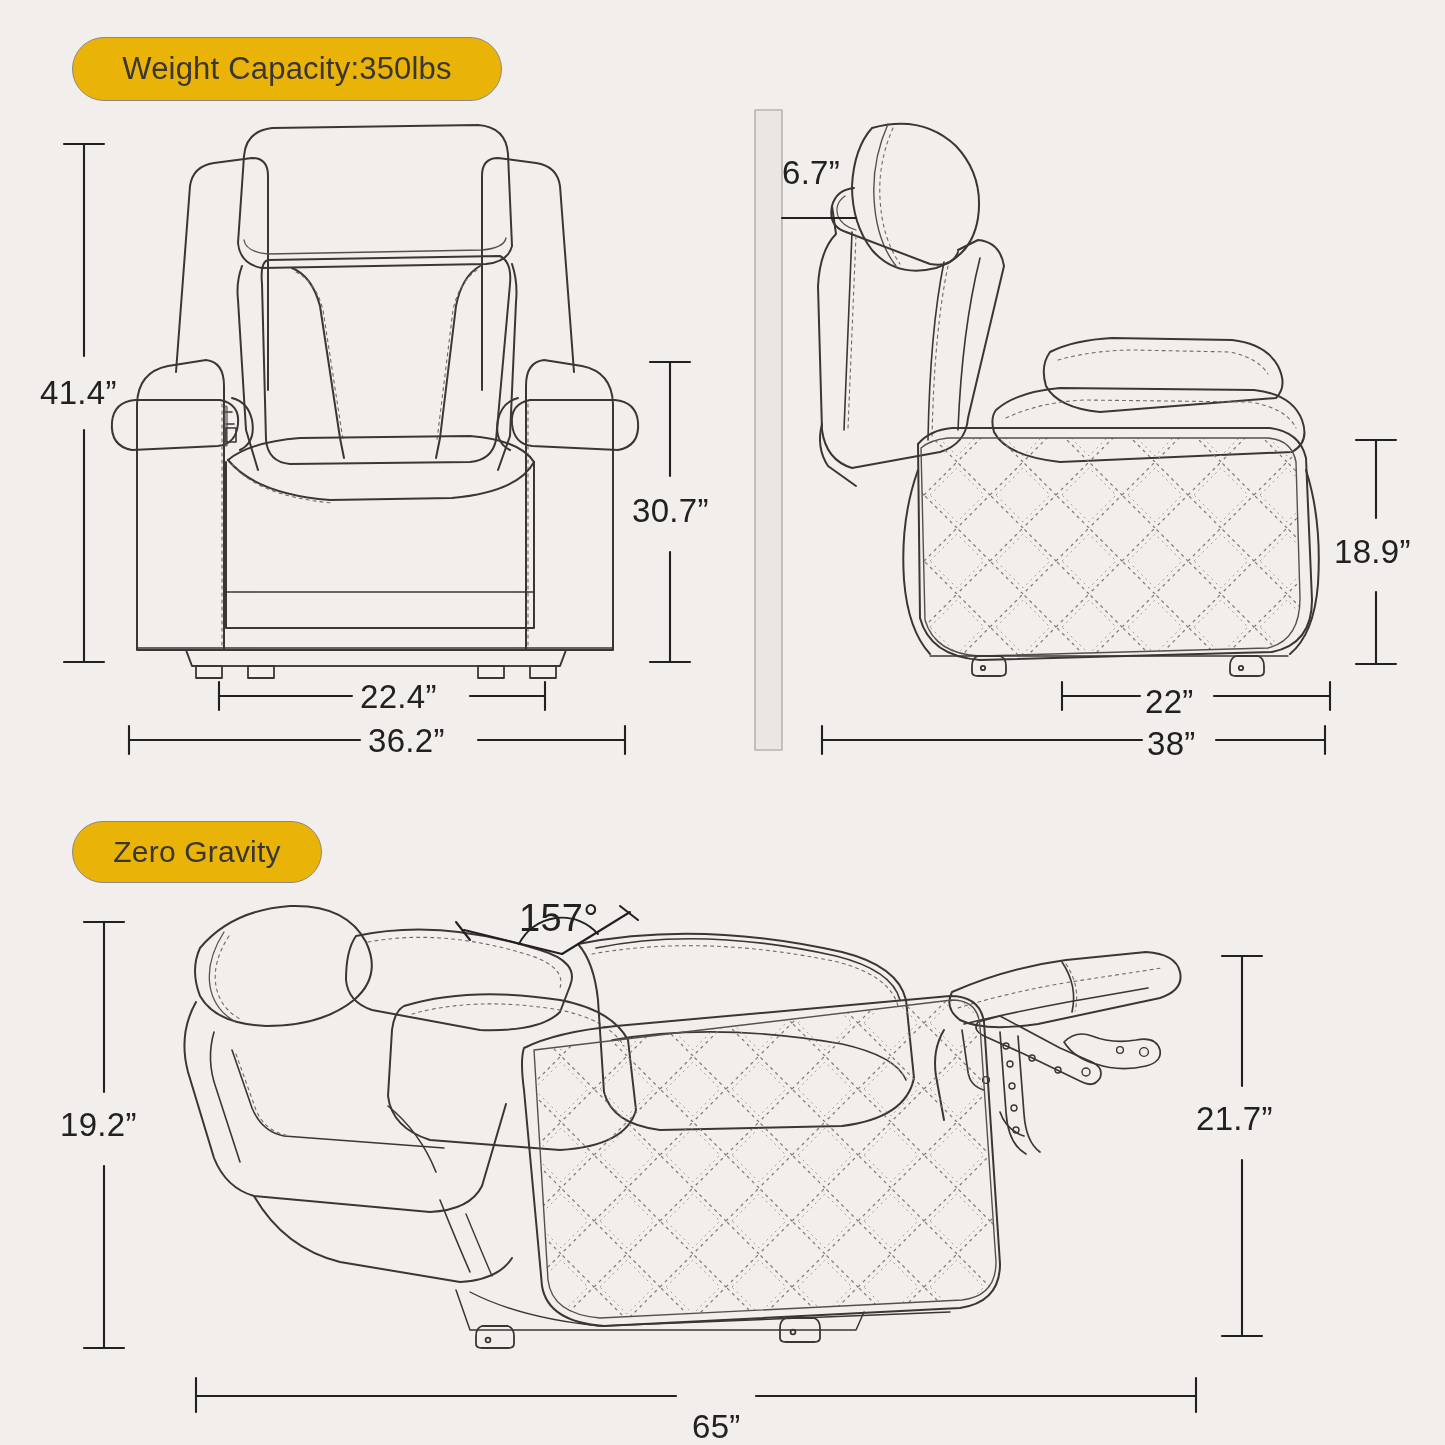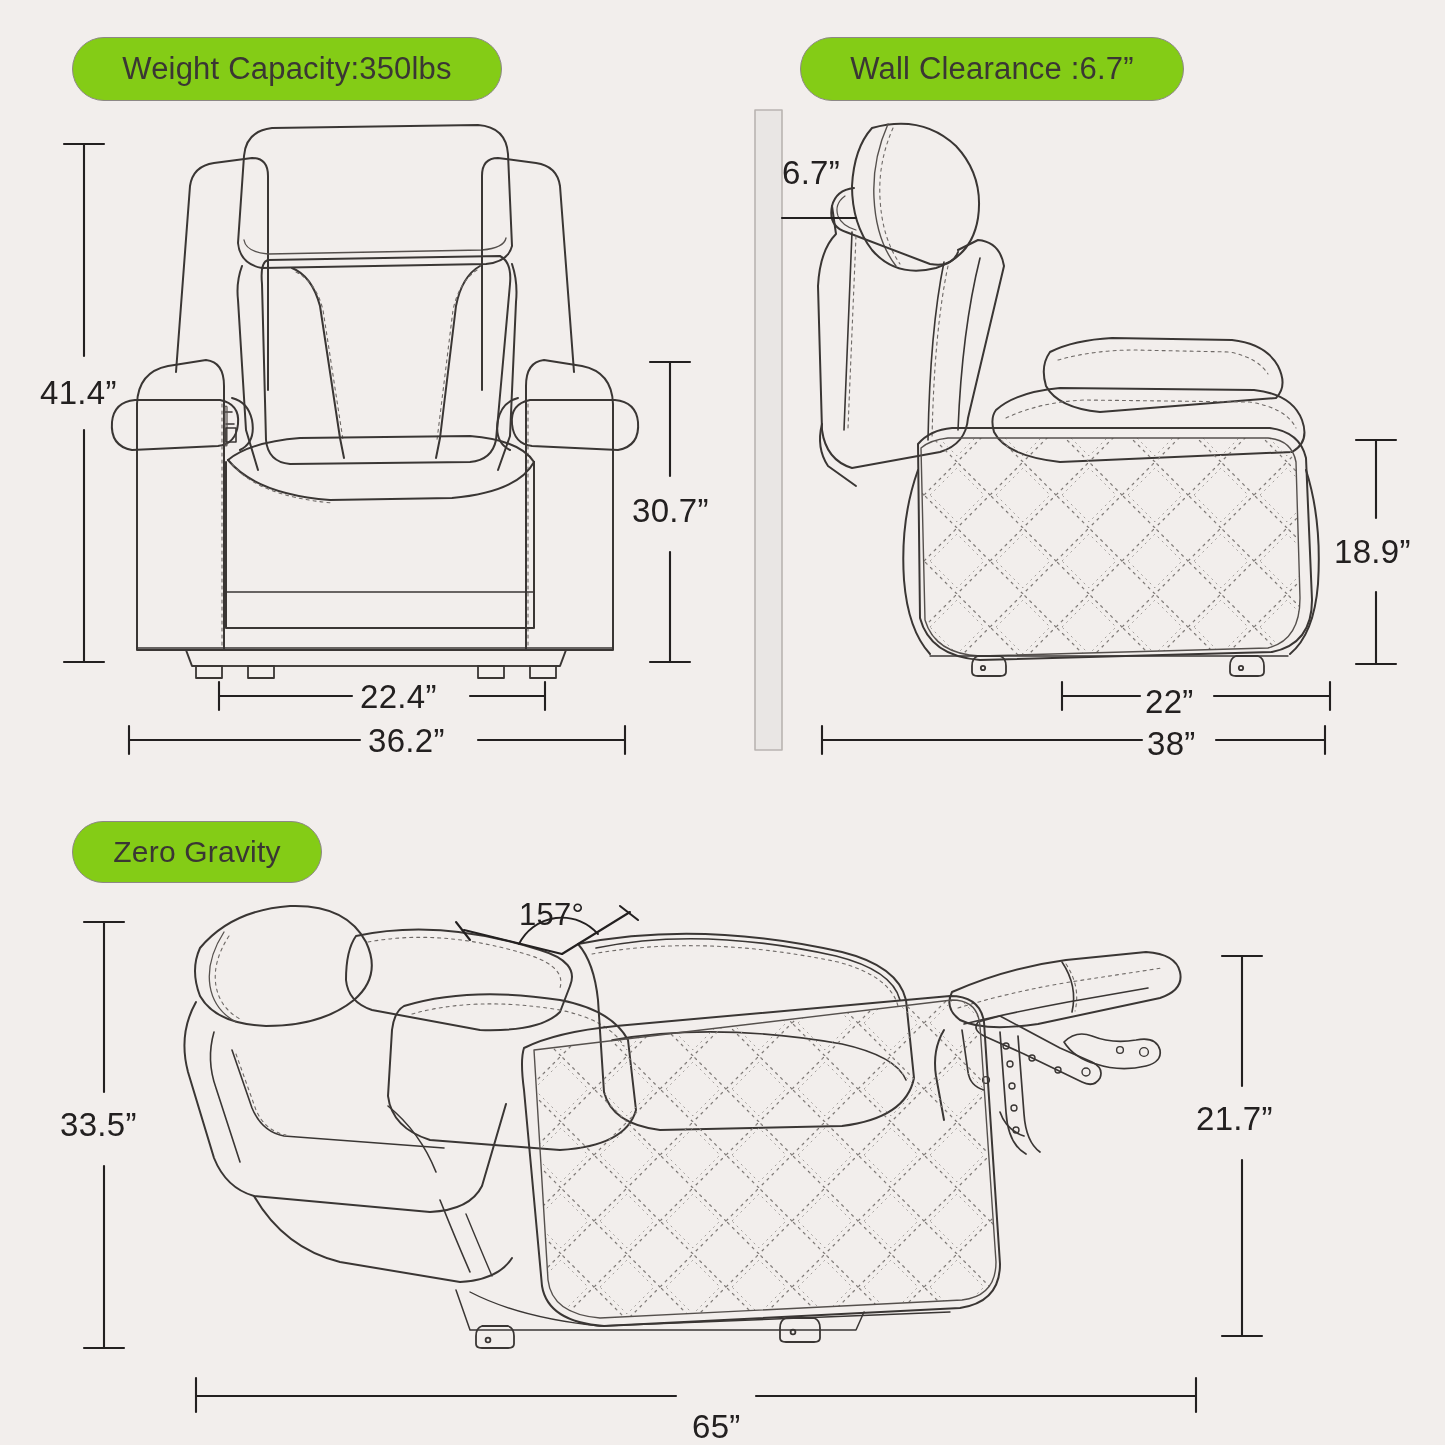--- a/index.html
+++ b/index.html
@@ -14,38 +14,38 @@
   }
   #stage{position:absolute;inset:0;}
   svg.layer{position:absolute;left:0;top:0;width:1445px;height:1445px;}
 
   
   .badge{
     position:absolute;
     display:flex;align-items:center;justify-content:center;
     border:1.6px solid #8d8886;
     border-radius:999px;
-    background:#84cc16;
+    background:#eab308;
     color:#3a3634;
     white-space:nowrap;
     letter-spacing:.2px;
   }
   #badge-weight{left:72px;top:37px;width:428px;height:62px;font-size:31px;}
   #badge-wall{left:800px;top:37px;width:382px;height:62px;font-size:31px;}
   #badge-zg{left:72px;top:821px;width:248px;height:60px;font-size:30px;justify-content:center;}
 
   
   .dim{
     position:absolute;
     font-size:33px;
     color:#232020;
     white-space:nowrap;
     letter-spacing:.3px;
   }
-  .dim.small{font-size:31px;}
+  .dim.small{font-size:38px;}
   #lbl-414{left:40px;top:374px;}
   #lbl-242{left:632px;top:492px;}
   #lbl-224{left:360px;top:678px;}
   #lbl-362{left:368px;top:722px;}
   #lbl-67{left:782px;top:154px;}
   #lbl-189{left:1334px;top:533px;}
   #lbl-22{left:1145px;top:683px;}
   #lbl-38{left:1147px;top:725px;}
   #lbl-276{left:60px;top:1106px;}
   #lbl-217{left:1196px;top:1100px;}
@@ -53,23 +53,20 @@
   #lbl-65{left:692px;top:1408px;}
 </style>
 </head>
 <body>
 
 <div id="stage">
 
   <div class="badge" id="badge-weight">
     <span>Weight Capacity:350lbs</span>
   </div>
-  <div class="badge" id="badge-wall">
-    <span>Wall Clearance :6.7”</span>
-  </div>
   <div class="badge" id="badge-zg">
     <span>Zero Gravity</span>
   </div>
 
   <svg class="layer" viewBox="0 0 1445 1445">
     <defs>
 
       <pattern id="quilt" width="66" height="66" patternUnits="userSpaceOnUse" patternTransform="rotate(0)">
         <path d="M0 33 L33 0 L66 33 L33 66 Z" fill="none" stroke="#6f6a67" stroke-width="1.2" stroke-dasharray="3 4"></path>
         <path d="M0 33 L33 0 L66 33 L33 66 Z" fill="none" stroke="#8a8582" stroke-width="1" stroke-dasharray="2 5" transform="translate(0,0) scale(1)"></path>
@@ -381,18 +378,18 @@
   <div class="dim" id="lbl-414">41.4”</div>
   <div class="dim" id="lbl-242">30.7”</div>
   <div class="dim" id="lbl-224">22.4”</div>
   <div class="dim" id="lbl-362">36.2”</div>
 
   <div class="dim" id="lbl-67">6.7”</div>
   <div class="dim" id="lbl-189">18.9”</div>
   <div class="dim" id="lbl-22">22”</div>
   <div class="dim" id="lbl-38">38”</div>
 
-  <div class="dim" id="lbl-276">33.5”</div>
+  <div class="dim" id="lbl-276">19.2”</div>
   <div class="dim" id="lbl-217">21.7”</div>
   <div class="dim small" id="lbl-157">157°</div>
   <div class="dim" id="lbl-65">65”</div>
 
 </div>
 
 </body></html>

